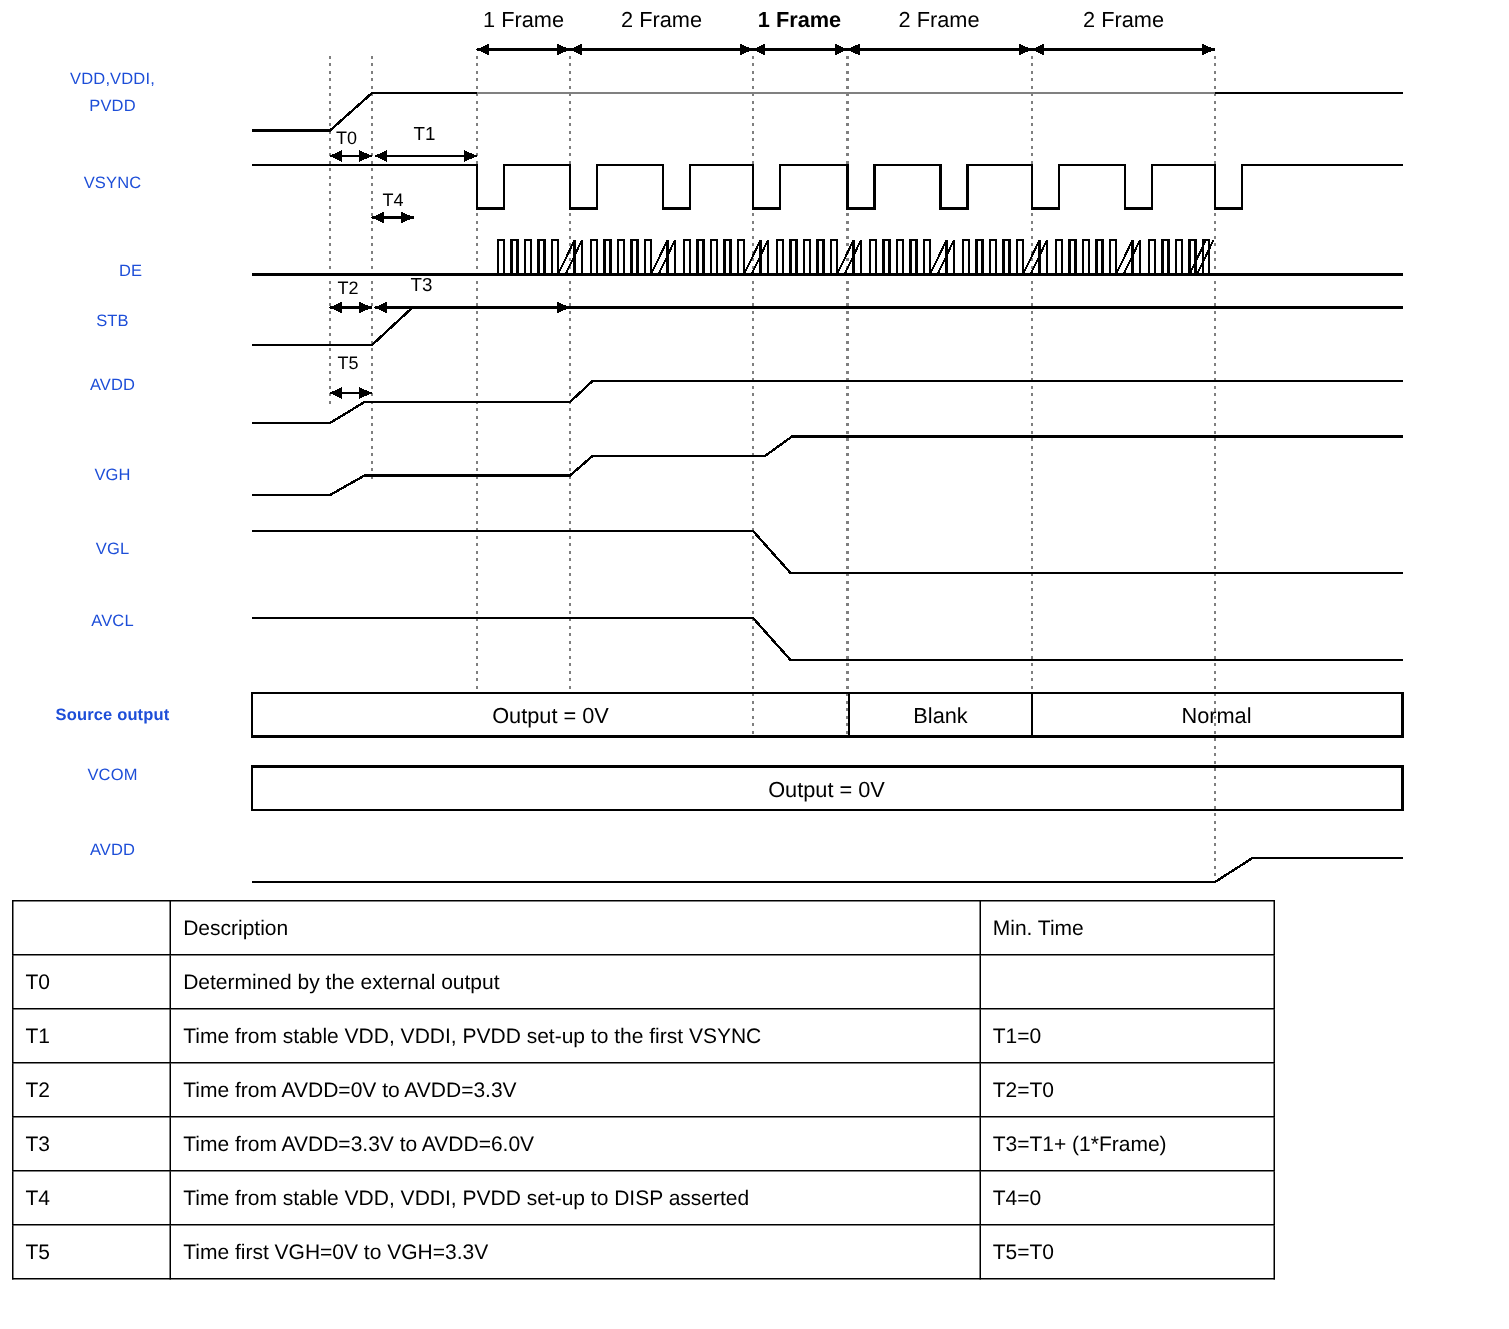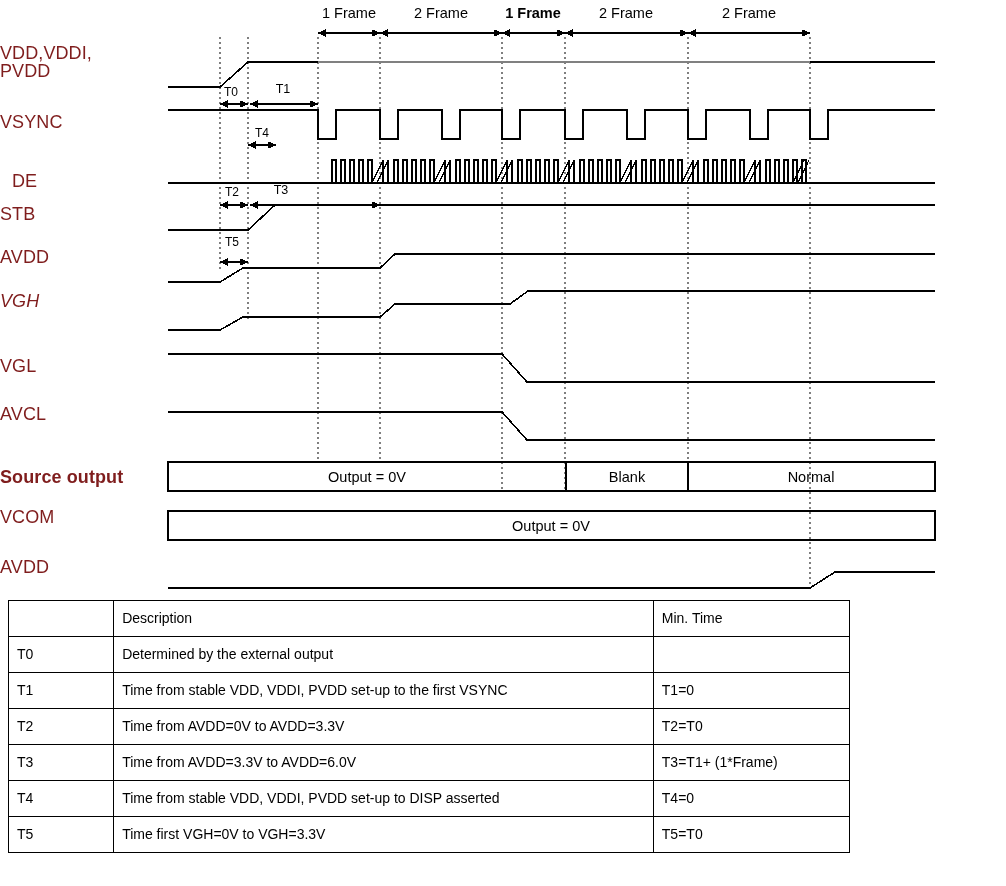--- a/index.html
+++ b/index.html
@@ -11,24 +11,24 @@
     overflow:hidden;
   }
   #root{position:relative;width:1006px;height:886px;}
 
   
   #diagram{position:absolute;left:0;top:0;width:1006px;height:610px;}
   #diagram svg{display:block;}
 
   .sig-label{
     position:absolute;
-    text-align:left;
-    font-size:18px;
+    text-align:center;
+    font-size:11px;
     line-height:18px;
-    color:#7f1d1d;
+    color:#1d4ed8;
     white-space:pre-line;
     letter-spacing:.1px;
   }
 
   
   #param-table{
     position:absolute;
     left:8px; top:600px;
     width:842px;
     border-collapse:collapse;
@@ -52,21 +52,21 @@
 <div id="root">
 
   <div id="diagram">
 
     <div class="sig-label" style="left:0;top:44px;width:150px;">VDD,VDDI,
 PVDD</div>
     <div class="sig-label" style="left:0;top:113px;width:150px;">VSYNC</div>
     <div class="sig-label" style="left:12px;top:172px;width:150px;">DE</div>
     <div class="sig-label" style="left:0;top:205px;width:150px;">STB</div>
     <div class="sig-label" style="left:0;top:248px;width:150px;">AVDD</div>
-    <div class="sig-label" style="left:0;top:292px;width:150px;font-style:italic;">VGH</div>
+    <div class="sig-label" style="left:0;top:308px;width:150px;">VGH</div>
     <div class="sig-label" style="left:0;top:357px;width:150px;">VGL</div>
     <div class="sig-label" style="left:0;top:405px;width:150px;">AVCL</div>
     <div class="sig-label" style="left:0;top:468px;width:150px;font-weight:bold;">Source output</div>
     <div class="sig-label" style="left:0;top:508px;width:150px;">VCOM</div>
     <div class="sig-label" style="left:0;top:558px;width:150px;">AVDD</div>
 
     <svg width="1006" height="610" viewBox="0 0 1006 610" shape-rendering="crispEdges">
 
       <defs>
         <marker id="arrR" markerWidth="9" markerHeight="9" refX="8.5" refY="4.5" orient="auto" markerUnits="userSpaceOnUse">

